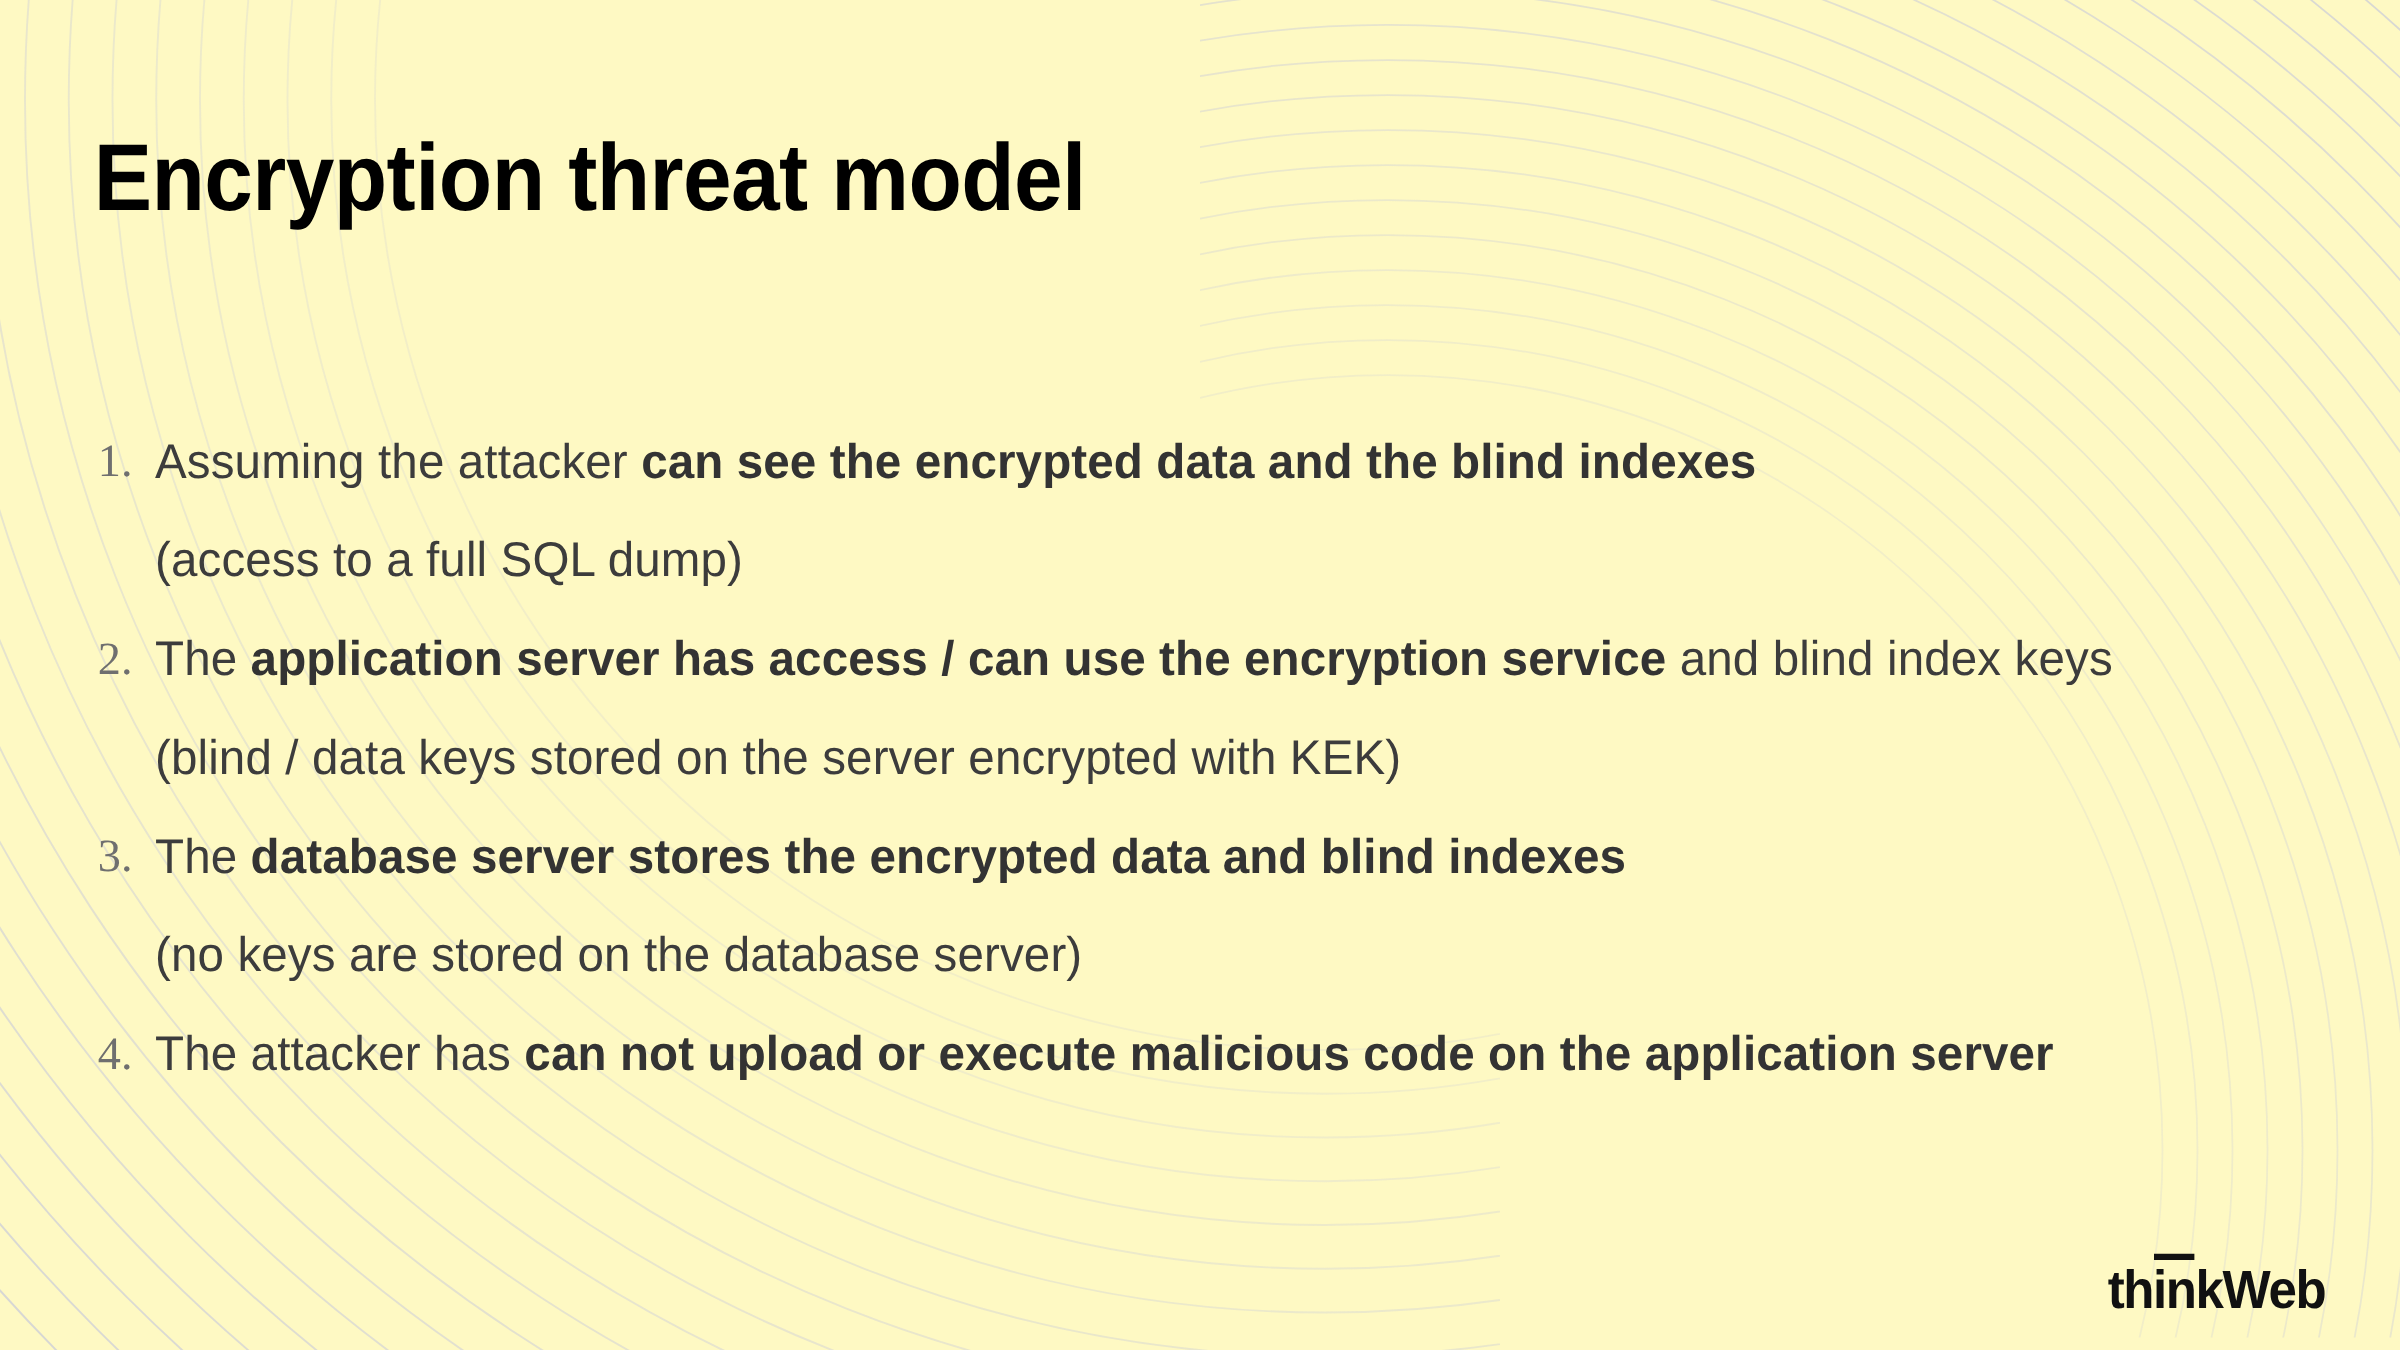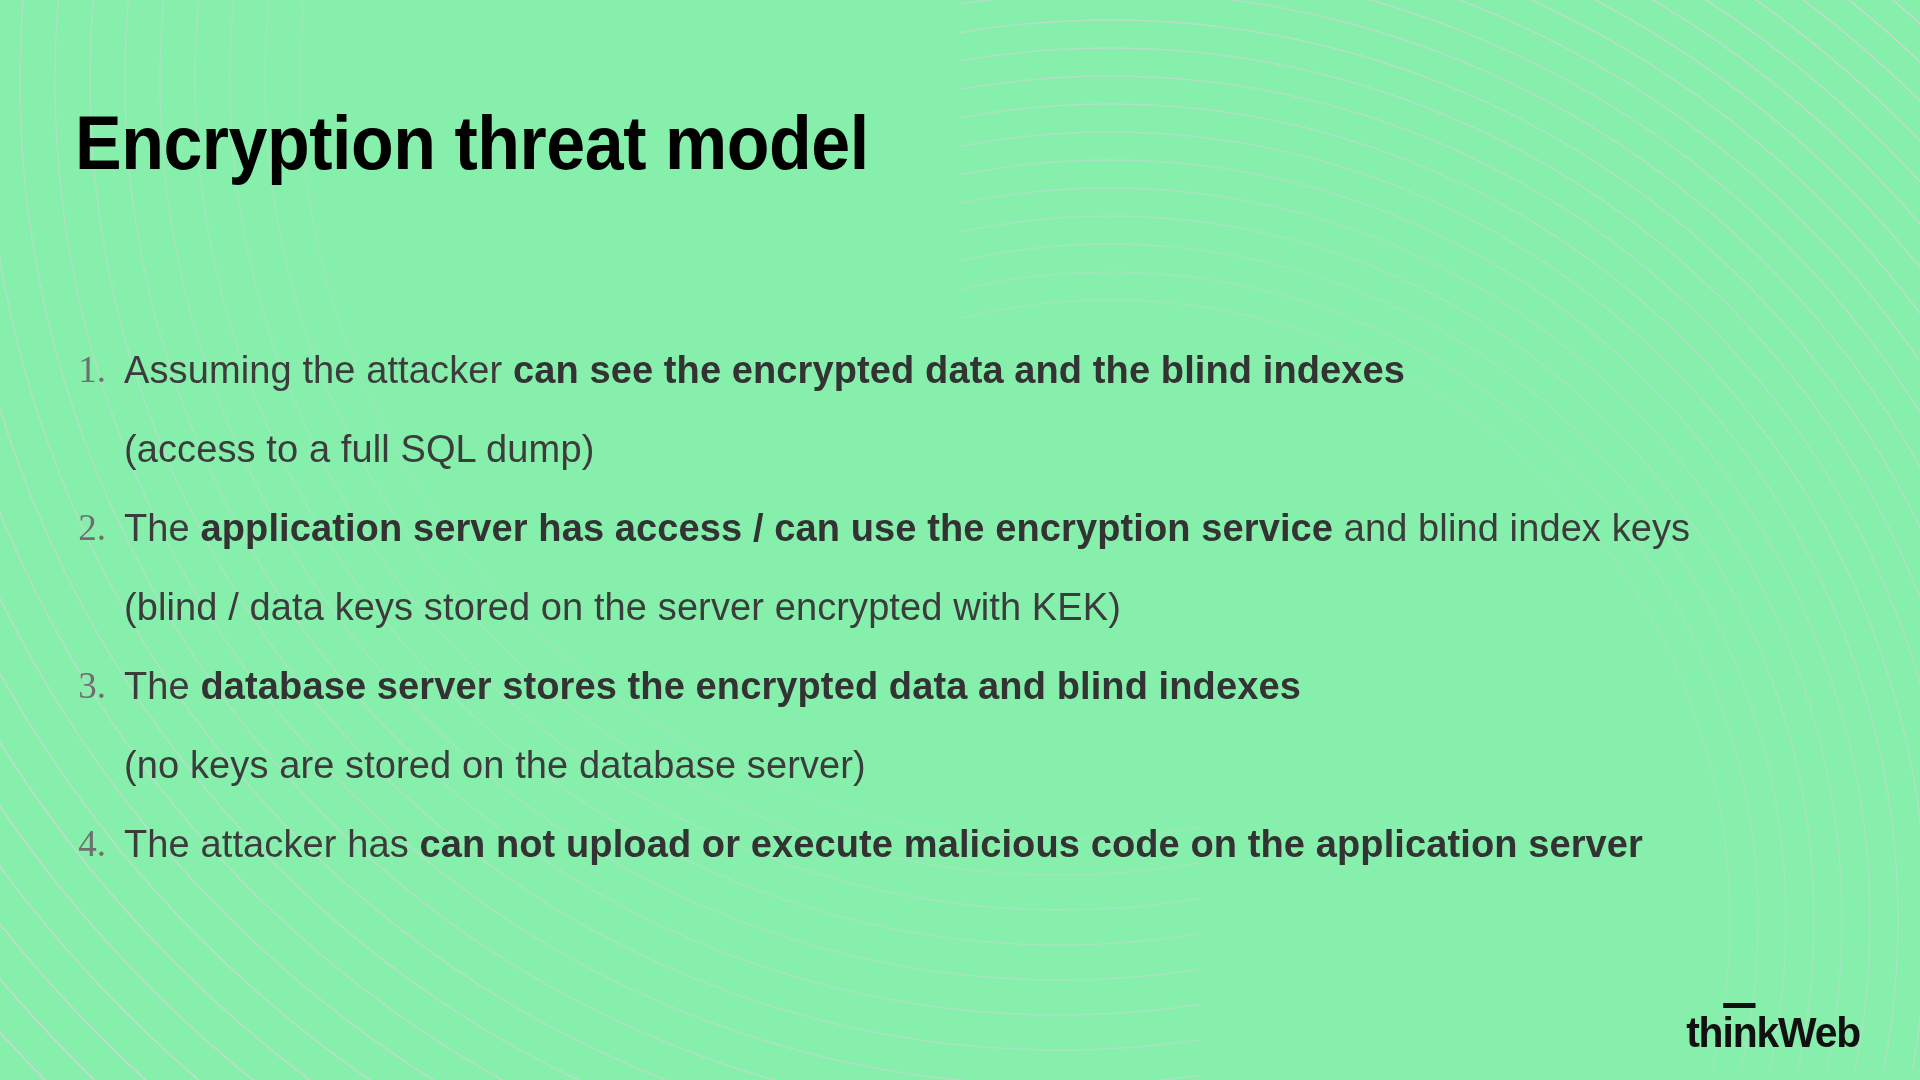--- a/index.html
+++ b/index.html
@@ -12,21 +12,21 @@
     height: 1080px;
     overflow: hidden;
     position: relative;
     font-family: "Liberation Sans", sans-serif;
     -webkit-font-smoothing: antialiased;
   }
 
   #slide {
     position: absolute;
     inset: 0;
-    background: #86efac;
+    background: #fef9c3;
     overflow: hidden;
   }
 
   
   .deco {
     position: absolute;
     pointer-events: none;
     user-select: none;
   }
   .deco-tr {

